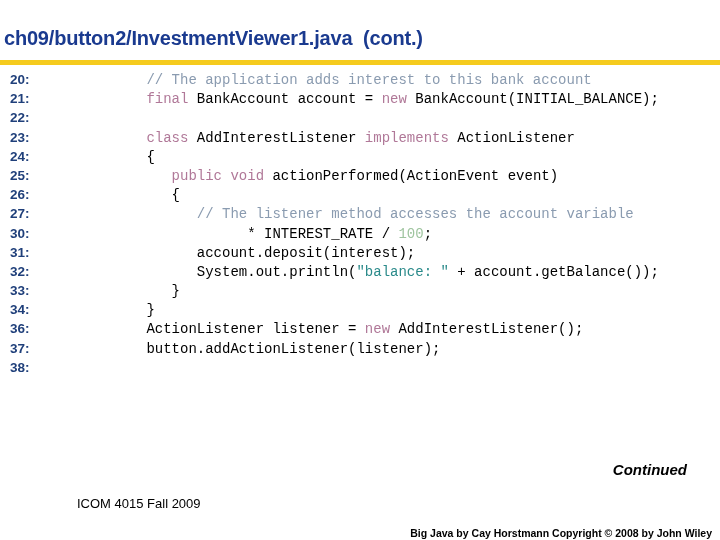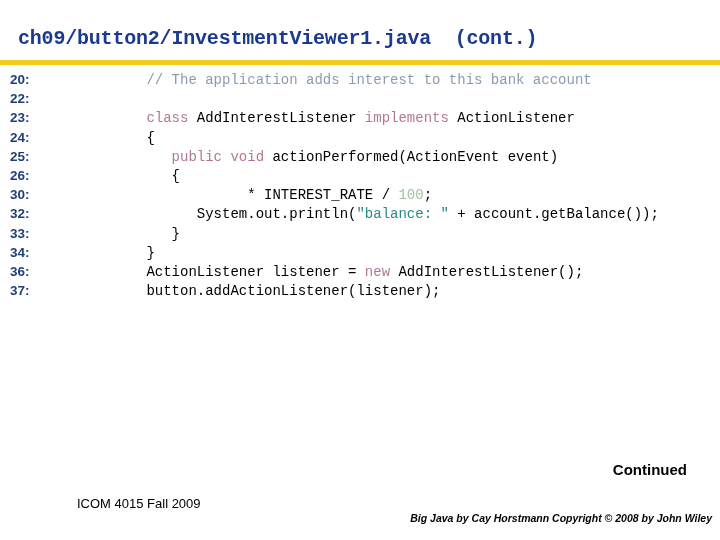--- a/index.html
+++ b/index.html
@@ -11,23 +11,23 @@
     height: 540px;
     background: #ffffff;
     font-family: "Liberation Sans", sans-serif;
     overflow: hidden;
     position: relative;
   }
 
   
   #slide-title {
     position: absolute;
-    left: 18px;
+    left: 4px;
     top: 27px;
-    font-family: Liberation Mono, monospace;
+    font-family: Liberation Sans, sans-serif;
     font-size: 20px;
     font-weight: bold;
     color: #1a3a8f;
     letter-spacing: -0.2px;
     white-space: pre;
   }
 
   
   #title-rule {
     position: absolute;
@@ -73,68 +73,72 @@
   .tok-plain   { color: #000000; }
 
   
   #continued-label {
     position: absolute;
     right: 33px;
     top: 461px;
     font-family: "Liberation Sans", sans-serif;
     font-size: 15px;
     font-weight: bold;
+    font-style: italic;
     color: #000000;
     white-space: pre;
   }
   #course-label {
     position: absolute;
     left: 41px;
     top: 496px;
     font-family: "Liberation Sans", sans-serif;
     font-size: 13px;
     color: #000000;
     white-space: pre;
     margin-left: 36px;
   }
   #attribution {
     position: absolute;
     right: 8px;
-    top: 512px;
+    top: 527px;
     width: 360px;
     text-align: right;
     font-family: "Liberation Sans", sans-serif;
     font-size: 10.5px;
     font-weight: bold;
-    font-style: italic;
     color: #000000;
     line-height: 13px;
   }
   .attrib-line { display: block; white-space: pre; }
 </style>
 </head>
 <body>
 
 <div id="slide-title">ch09/button2/InvestmentViewer1.java  (cont.)</div>
 
 <div id="title-rule"></div>
 
 <div id="code-listing">
     <div class="code-line"><span class="line-number">20:</span><span class="code-text"><span class="tok-comment">      // The application adds interest to this bank account</span></span></div>
+    <div class="code-line"><span class="line-number">21:</span><span class="code-text"><span class="tok-keyword">      final</span><span class="tok-plain"> BankAccount account = </span><span class="tok-keyword">new</span><span class="tok-plain"> BankAccount(INITIAL_BALANCE);</span></span></div>
     <div class="code-line"><span class="line-number">22:</span><span class="code-text"><span class="tok-plain"></span></span></div>
     <div class="code-line"><span class="line-number">23:</span><span class="code-text"><span class="tok-keyword">      class</span><span class="tok-plain"> AddInterestListener </span><span class="tok-keyword">implements</span><span class="tok-plain"> ActionListener</span></span></div>
     <div class="code-line"><span class="line-number">24:</span><span class="code-text"><span class="tok-plain">      {</span></span></div>
     <div class="code-line"><span class="line-number">25:</span><span class="code-text"><span class="tok-keyword">         public void</span><span class="tok-plain"> actionPerformed(ActionEvent event)</span></span></div>
     <div class="code-line"><span class="line-number">26:</span><span class="code-text"><span class="tok-plain">         {</span></span></div>
+    <div class="code-line"><span class="line-number">27:</span><span class="code-text"><span class="tok-comment">            // The listener method accesses the account variable</span></span></div>
     <div class="code-line"><span class="line-number">30:</span><span class="code-text"><span class="tok-plain">                  * INTEREST_RATE / </span><span class="tok-number">100</span><span class="tok-plain">;</span></span></div>
+    <div class="code-line"><span class="line-number">31:</span><span class="code-text"><span class="tok-plain">            account.deposit(interest);</span></span></div>
     <div class="code-line"><span class="line-number">32:</span><span class="code-text"><span class="tok-plain">            System.out.println(</span><span class="tok-string">"balance: "</span><span class="tok-plain"> + account.getBalance());</span></span></div>
     <div class="code-line"><span class="line-number">33:</span><span class="code-text"><span class="tok-plain">         }</span></span></div>
     <div class="code-line"><span class="line-number">34:</span><span class="code-text"><span class="tok-plain">      }</span></span></div>
     <div class="code-line"><span class="line-number">36:</span><span class="code-text"><span class="tok-plain">      ActionListener listener = </span><span class="tok-keyword">new</span><span class="tok-plain"> AddInterestListener();</span></span></div>
     <div class="code-line"><span class="line-number">37:</span><span class="code-text"><span class="tok-plain">      button.addActionListener(listener);</span></span></div>
+    <div class="code-line"><span class="line-number">38:</span><span class="code-text"><span class="tok-plain"></span></span></div>
   </div>
 
 <div id="continued-label">Continued</div>
 
 <div id="course-label">ICOM 4015 Fall 2009</div>
 
 <div id="attribution">
   <span class="attrib-line">Big Java by Cay Horstmann Copyright © 2008 by John Wiley</span>
 </div>
 

